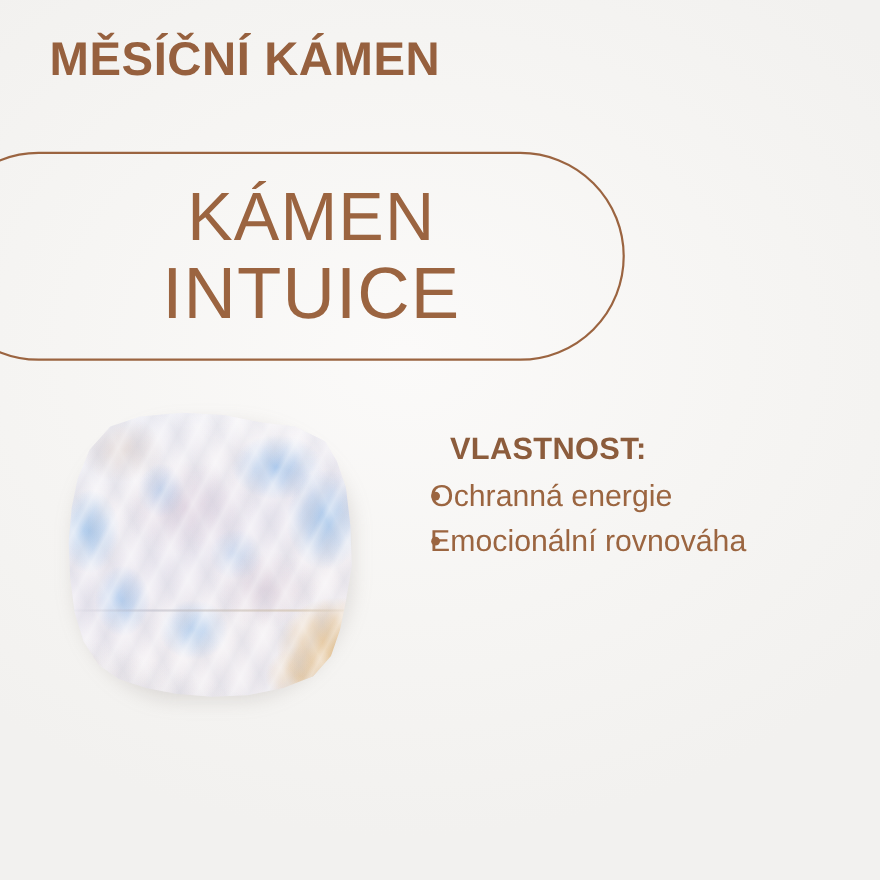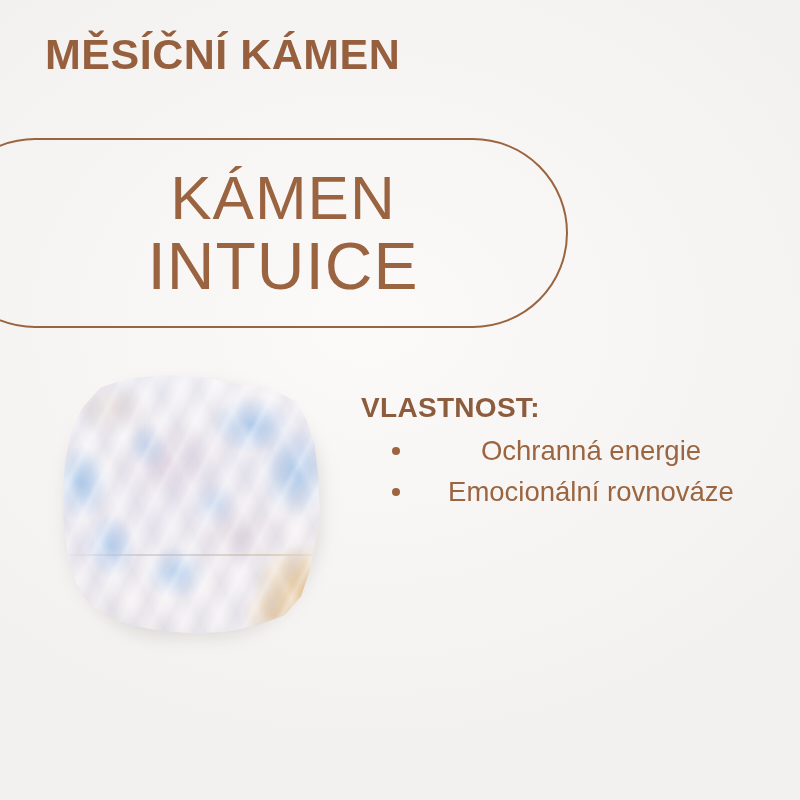--- a/index.html
+++ b/index.html
@@ -165,26 +165,26 @@
     top: 392px;
     width: 430px;
   }
   .props-heading {
     font-family: "Liberation Sans", sans-serif;
     font-weight: bold;
     font-size: 28px;
     color: #8c5c3c;
     letter-spacing: 0.3px;
     margin-bottom: 6px;
+    margin-left: 48px;
   }
   .props-list {
     list-style: none;
     margin: 0;
     padding: 0 0 0 30px;
-    text-align: center;
   }
   .props-list li {
     position: relative;
     font-family: "Liberation Sans", sans-serif;
     font-size: 27.5px;
     line-height: 1.5;
     color: #9b6540;
     white-space: nowrap;
   }
   .props-list li .bullet {
@@ -249,19 +249,19 @@
 
   <div class="props">
     <div class="props-heading">VLASTNOST:</div>
     <ul class="props-list">
       <li>
         <span class="bullet"></span>
         <span>Ochranná energie</span>
       </li>
       <li>
         <span class="bullet"></span>
-        <span>Emocionální rovnováze</span>
+        <span>Emocionální rovnováha</span>
       </li>
     </ul>
   </div>
 
 
 </div>
 
 </body></html>

